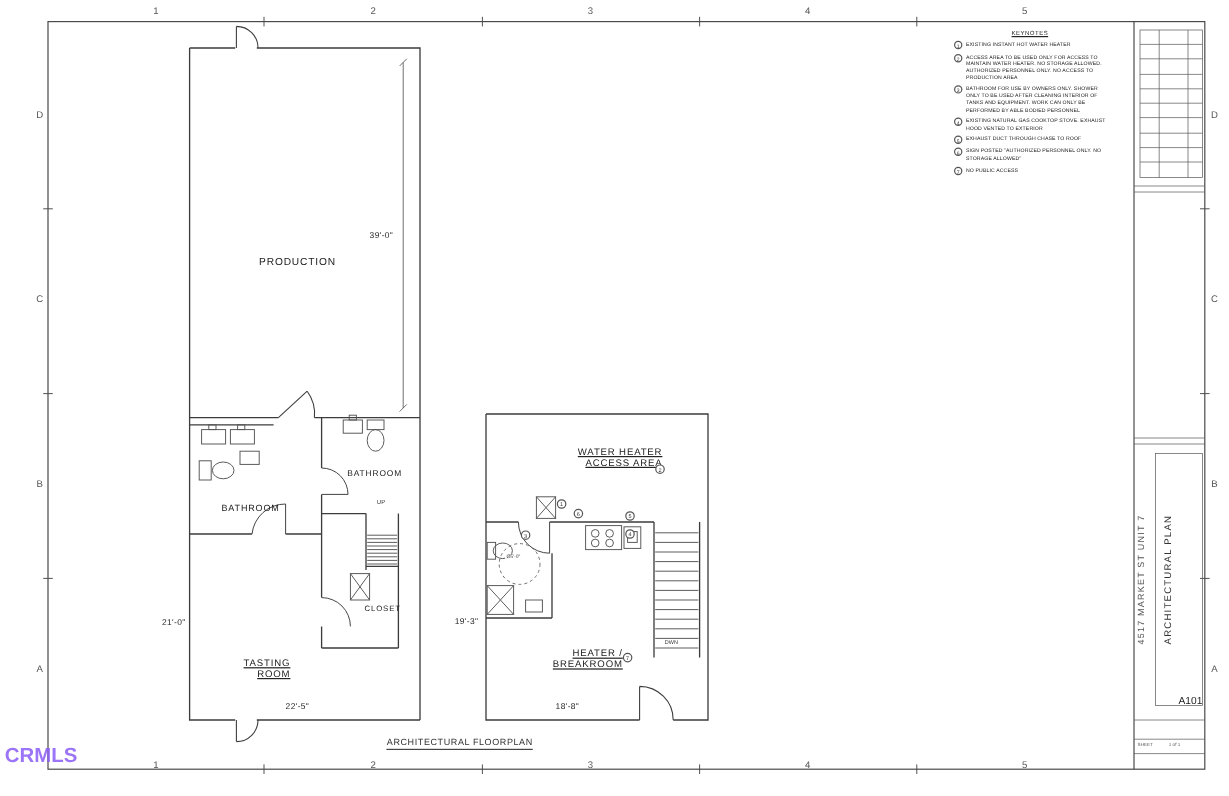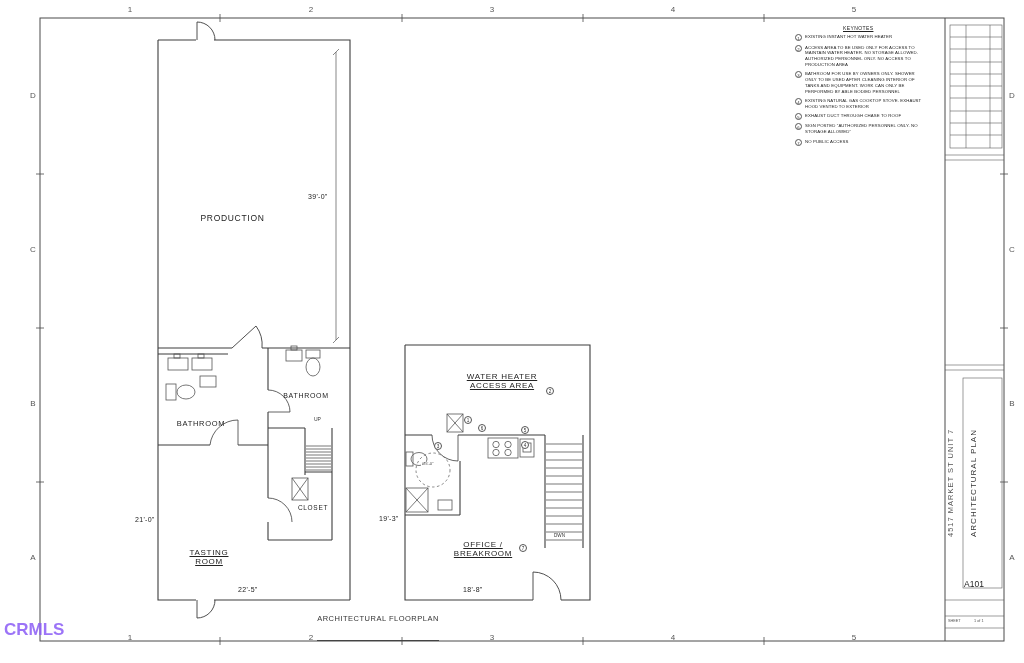--- a/index.html
+++ b/index.html
@@ -1,39 +1,39 @@
 <!DOCTYPE html>
 <html><head>
 <meta charset="utf-8">
 <style>
   html,body{margin:0;padding:0;}
   body{width:1024px;height:663px;background:#fdfdfd;position:relative;overflow:hidden;
        font-family:"Liberation Sans",sans-serif;}
   #paper{position:absolute;inset:0;background:#fff;}
   svg{position:absolute;left:0;top:0;}
   .lbl{position:absolute;color:#333;font-family:"Liberation Sans",sans-serif;line-height:1.15;}
-  .c{text-align:center;}
+  .c{text-align:right;}
   .pre{white-space:pre-line;text-decoration:underline;}
   .wbg{background:#fff;padding:0 1px;}
   .grid{color:#555;font-size:8px;width:12px;text-align:center;}
   .room{letter-spacing:.7px;color:#222;}
   .dim{font-size:7px;letter-spacing:.3px;color:#222;}
   .tiny{font-size:4.5px;}
   .knb{position:absolute;width:8px;height:8px;border:.7px solid #555;border-radius:50%;
        font-size:4.6px;line-height:8px;text-align:center;color:#333;background:#fff;box-sizing:border-box;}
   
   #keynotes{position:absolute;left:795px;top:25px;width:142px;}
   .kn-title{font-size:5px;letter-spacing:.4px;color:#222;text-decoration:underline;margin-left:48px;margin-bottom:3px;}
   .kn-item{display:flex;align-items:flex-start;margin-bottom:3.5px;}
   .kn-num{flex:0 0 7px;width:7px;height:7px;border:.6px solid #555;border-radius:50%;
           font-size:4.2px;line-height:7px;text-align:center;color:#333;box-sizing:border-box;margin-right:3px;}
   .kn-text{font-size:4.3px;line-height:1.35;color:#222;width:122px;letter-spacing:.1px;}
   .vtext{position:absolute;writing-mode:vertical-rl;transform:rotate(180deg);text-align:center;
          letter-spacing:1px;}
-  #caption{border-bottom:.8px solid #444;padding-bottom:17px;}
+  #caption{border-bottom:.8px solid #444;padding-bottom:1px;}
   #watermark{color:#8b5cf6;font-size:17px;font-weight:bold;letter-spacing:0;opacity:.85;}
 </style>
 </head>
 <body>
 
 <div id="paper">
 
 <svg width="1024" height="663" viewBox="0 0 1024 663">
 
   <g stroke="#4a4a4a" fill="none" stroke-width="1">
@@ -219,21 +219,21 @@
 
 <div class="lbl room c pre" style="left:452px;top:372px;width:100px;font-size:8px">WATER HEATER
 ACCESS AREA</div>
 <div class="knb" style="left:546px;top:387px">2</div>
 <div class="knb" style="left:464px;top:416px">1</div>
 <div class="knb" style="left:478px;top:424px">6</div>
 <div class="knb" style="left:521px;top:426px">5</div>
 <div class="knb" style="left:521px;top:441px">4</div>
 <div class="knb" style="left:434px;top:442px">3</div>
 <div class="lbl tiny wbg" style="left:421px;top:462px;font-size:4.2px;color:#444">Ø5'-0"</div>
-<div class="lbl room c pre" style="left:447px;top:540px;width:72px;font-size:8px">OFFICE /
+<div class="lbl room c pre" style="left:447px;top:540px;width:72px;font-size:8px">HEATER /
 BREAKROOM</div>
 <div class="knb" style="left:519px;top:544px">7</div>
 <div class="lbl wbg" style="left:553px;top:533px;font-size:4.6px;color:#333">DWN</div>
 <div class="lbl dim wbg" style="left:378px;top:515px">19'-3"</div>
 <div class="lbl dim wbg" style="left:462px;top:586px">18'-8"</div>
 
 <div class="lbl c" style="left:312px;top:615px;width:132px;font-size:7.5px;letter-spacing:.5px">
   <span id="caption">ARCHITECTURAL FLOORPLAN</span>
 </div>
 <div class="lbl" id="watermark" style="left:4px;top:620px">CRMLS</div>

